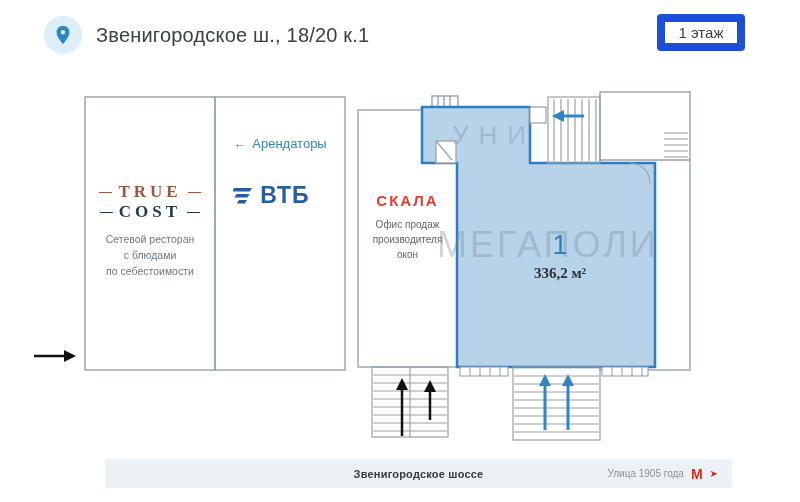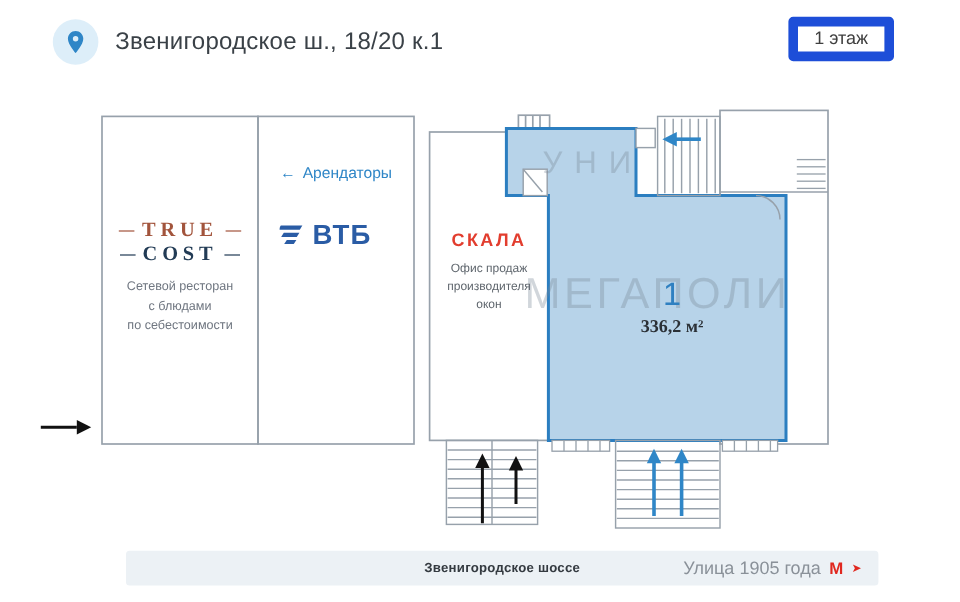--- a/index.html
+++ b/index.html
@@ -52,21 +52,21 @@
     left:85px;top:459px;width:627px;height:29px;background:#ecf1f5;border-radius:3px;margin-left:20px;
   }
   .street{
     position:absolute;left:50%;top:50%;transform:translate(-50%,-50%);
     font-size:11px;font-weight:700;color:#343a40;letter-spacing:.2px;
   }
   .metro-group{
     position:absolute;right:14px;top:50%;transform:translateY(-50%);
     display:flex;align-items:center;gap:7px;
   }
-  .metro-station{font-size:15px;color:#8a9199;}
+  .metro-station{font-size:10px;color:#8a9199;}
   .metro-m{font-size:14px;font-weight:700;color:#e0281f;}
   .metro-arrow{font-size:10px;color:#e0281f;}
   svg{display:block;}
 </style>
 </head>
 <body>
 
 <svg class="abs" style="left:0;top:0;" width="800" height="502" viewBox="0 0 800 502">
 
   <g stroke="#97a1ab" stroke-width="1.4" fill="none">

